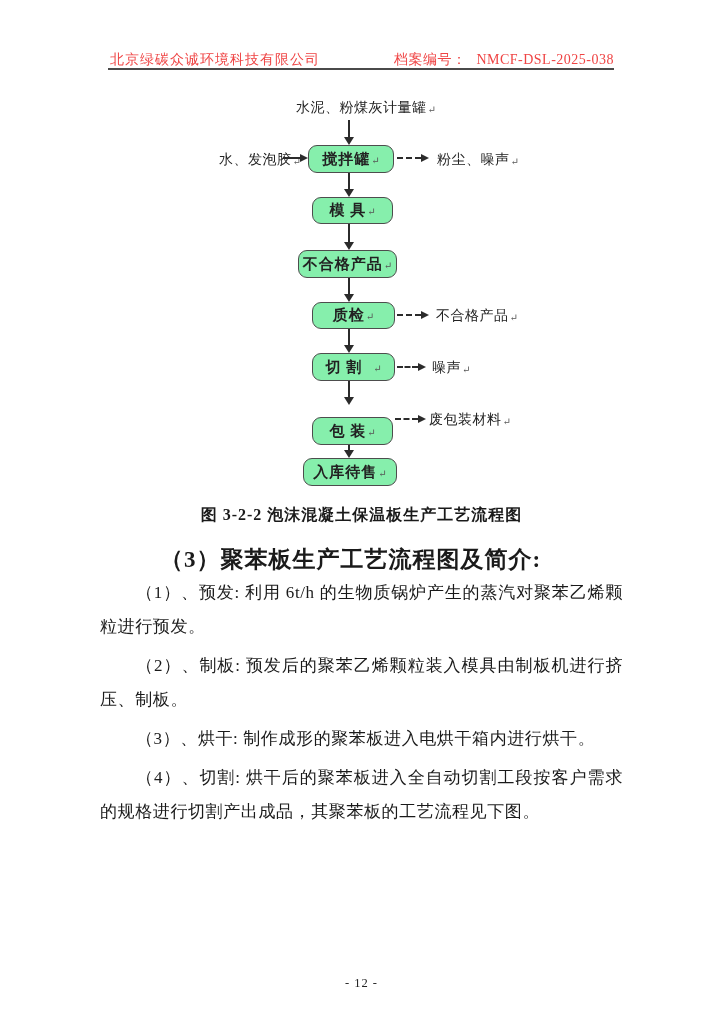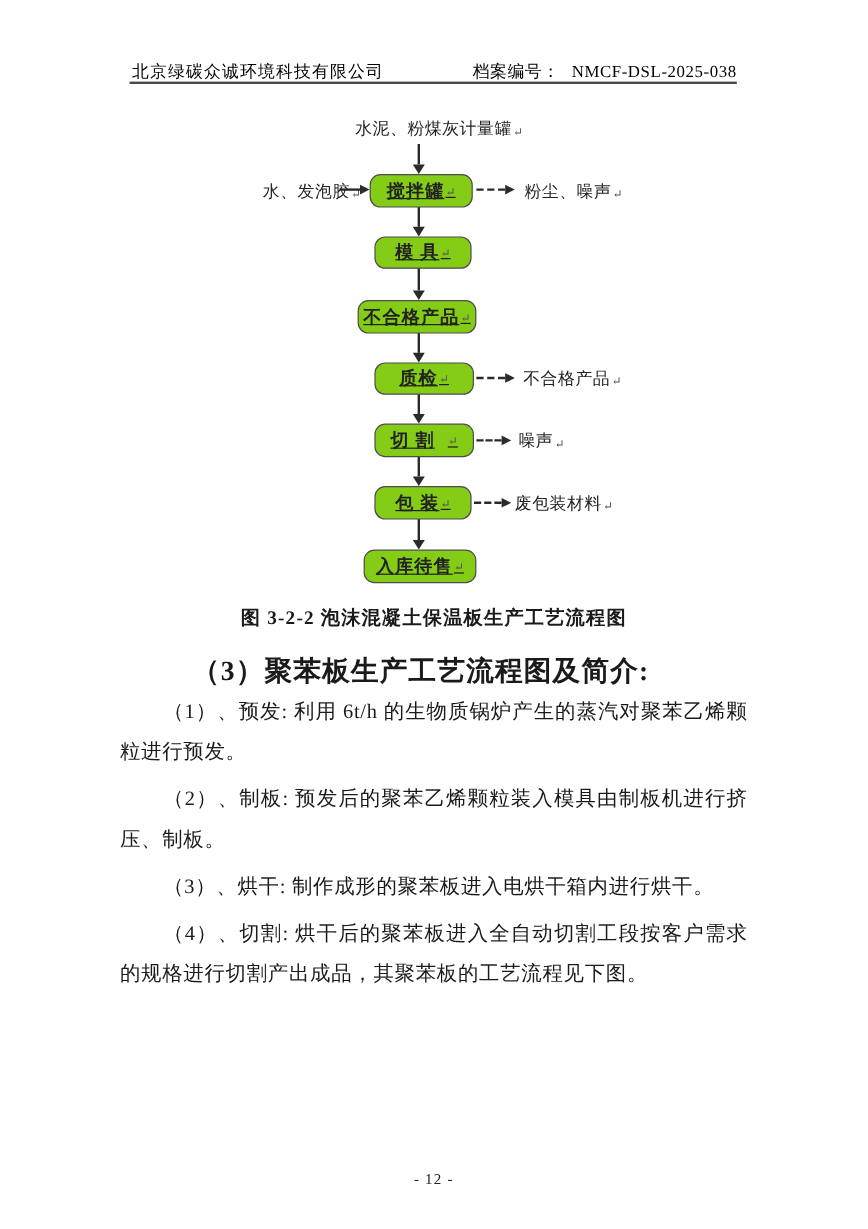--- a/index.html
+++ b/index.html
@@ -6,30 +6,30 @@
   html,body { width:723px; height:1024px; background:#ffffff; }
   body {
     position:relative;
     font-family:"Liberation Serif","DejaVu Serif",serif;
     color:#1f1f1f;
     overflow:hidden;
   }
   
   .hdr { position:absolute; left:110px; top:51px; width:504px;
          display:flex; justify-content:space-between; align-items:baseline;
-         font-size:14px; color:#000000; letter-spacing:1px; }
+         font-size:14px; color:#ef4444; letter-spacing:1px; }
   .hdr .docno { letter-spacing:0.5px; }
   .hdr .docno .num { margin-left:10px; letter-spacing:0.5px; }
   .hdr-rule { position:absolute; left:108px; top:68px; width:506px; height:1.5px; background:#4a4a4a; }
 
   
   .fc { position:absolute; left:0; top:0; width:581px; height:500px; }
   .fc-label { position:absolute; font-size:14px; color:#222; white-space:nowrap; letter-spacing:0.5px; }
-  .fc-box { position:absolute; border:1.6px solid #4d4d4d; border-radius:9px; background:#84cc16;
-            display:flex; align-items:center; justify-content:center;text-decoration:underline; }
+  .fc-box { position:absolute; border:1.6px solid #4d4d4d; border-radius:9px; background:#86efac;
+            display:flex; align-items:center; justify-content:center; }
   .fc-box .lbl { font-size:15px; font-weight:600; color:#222; letter-spacing:1px; white-space:nowrap; }
   .pmark { font-size:10px; color:#555; margin-left:1px; font-weight:400; position:relative; top:1px; }
 
   .varrow { position:absolute; width:10px; display:flex; flex-direction:column; align-items:center; }
   .varrow .line { width:2px; background:#2b2b2b; flex:1; }
   .varrow .head { width:0; height:0; border-left:5px solid transparent; border-right:5px solid transparent;
                   border-top:8px solid #2b2b2b; }
 
   .harrow { position:absolute; display:flex; align-items:center; }
   .harrow .line-solid { height:2px; background:#2b2b2b; flex:1; }
@@ -109,21 +109,21 @@
       <span class="pmark">↵</span>
   </div>
   <div class="fc-box" style="left:312px; top:302px; width:83px; height:27px;">
     <span class="lbl">质检</span>
       <span class="pmark">↵</span>
   </div>
   <div class="fc-box" style="left:312px; top:353px; width:83px; height:28px;gap:10px;">
     <span class="lbl">切 割</span>
       <span class="pmark">↵</span>
   </div>
-  <div class="fc-box" style="left:312px; top:405px; width:81px; height:28px;">
+  <div class="fc-box" style="left:312px; top:417px; width:81px; height:28px;">
     <span class="lbl">包 装</span>
       <span class="pmark">↵</span>
   </div>
   <div class="fc-box" style="left:303px; top:458px; width:94px; height:28px;">
     <span class="lbl">入库待售</span>
       <span class="pmark">↵</span>
   </div>
 
   <div class="fc-label" style="left:219px; top:151px;">
     <span>水、发泡胶</span><span class="pmark">↵</span>

